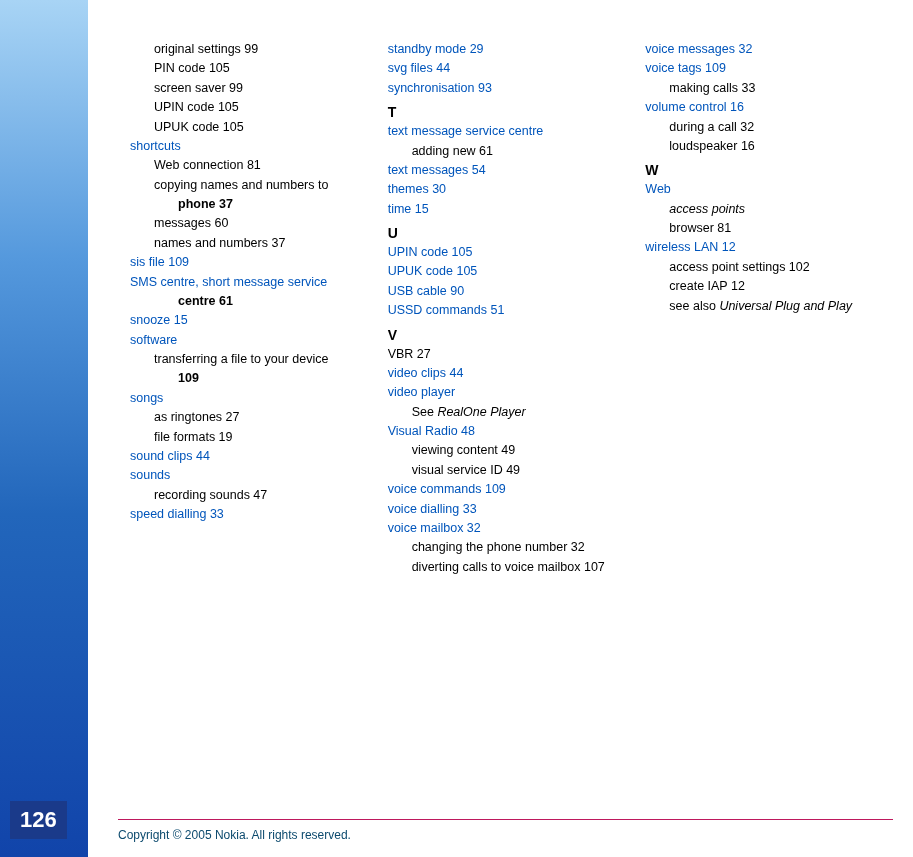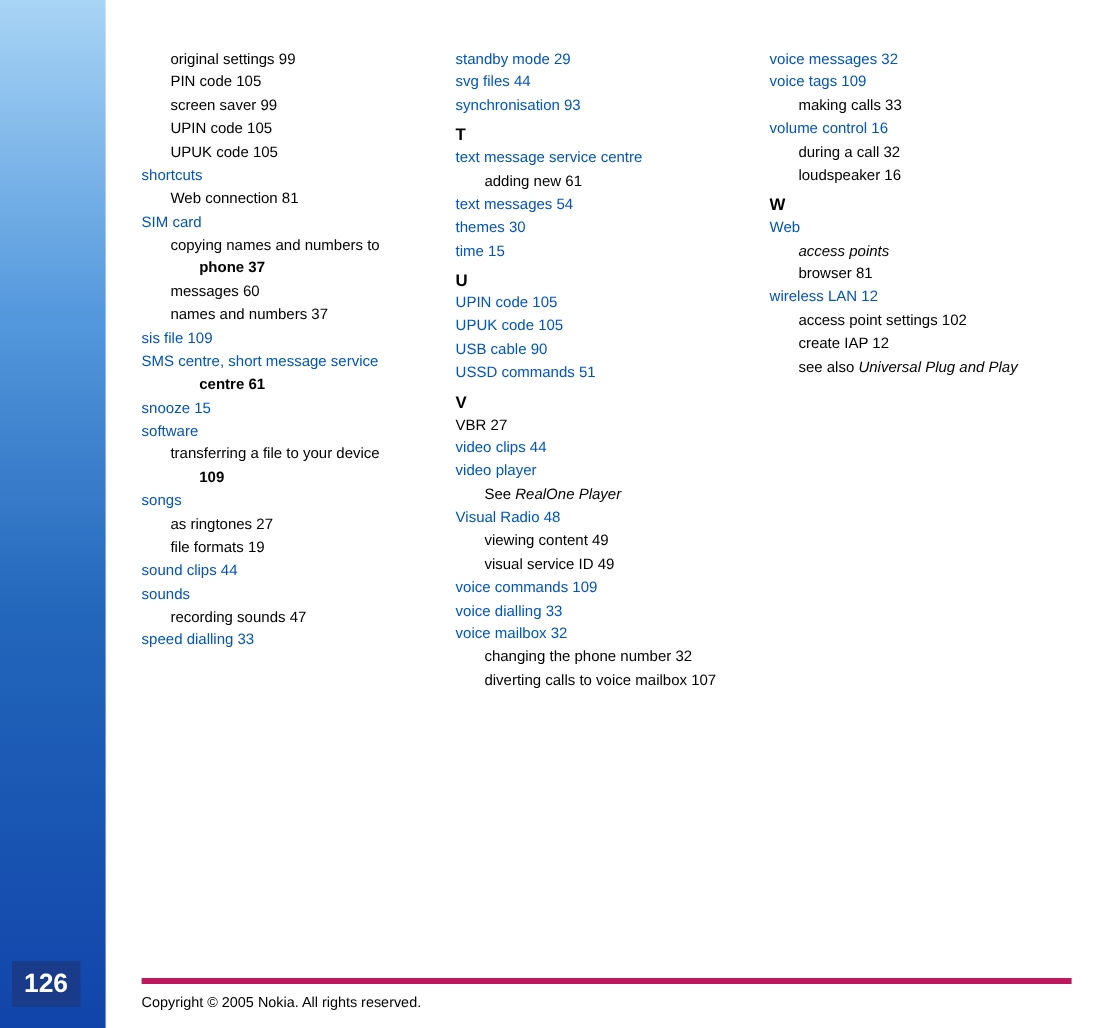--- a/index.html
+++ b/index.html
@@ -41,20 +41,21 @@
       flex: 1;
       display: flex;
       flex-direction: column;
       padding: 40px 20px 15px 30px;
     }
 
     .columns {
       display: flex;
       flex: 1;
       gap: 0;
+      margin-left: 12px;
     }
 
     .col {
       flex: 1;
       padding-right: 10px;
     }
 
     .col:last-child {
       padding-right: 0;
     }
@@ -89,22 +90,22 @@
       font-weight: bold;
       color: #000;
       margin-top: 6px;
       margin-bottom: 2px;
     }
 
     
     .footer {
       margin-top: 10px;
       font-size: 12px;
-      color: #000000;
-      border-top: 5px solid #be185d;
+      color: #0c4a6e;
+      border-top: 1px solid #be185d;
       padding-top: 8px;
     }
   </style>
 </head>
 <body>
 
 <div class="sidebar">
   <div class="page-number">126</div>
 </div>
 
@@ -112,21 +113,20 @@
   <div class="columns">
 
     <div class="col" id="col1-render">
         <div class="entry entry-sub">original settings  99</div>
         <div class="entry entry-sub">PIN code  105</div>
         <div class="entry entry-sub">screen saver  99</div>
         <div class="entry entry-sub">UPIN code  105</div>
         <div class="entry entry-sub">UPUK code  105</div>
         <div class="entry entry-link">shortcuts</div>
         <div class="entry entry-sub">Web connection  81</div>
-        <div class="entry entry-link">SIM card</div>
         <div class="entry entry-sub">copying names and numbers to</div>
         <div class="entry entry-sub2">phone  37</div>
         <div class="entry entry-sub">messages  60</div>
         <div class="entry entry-sub">names and numbers  37</div>
         <div class="entry entry-link">sis file  109</div>
         <div class="entry entry-link">SMS centre, short message service</div>
         <div class="entry entry-sub2">centre  61</div>
         <div class="entry entry-link">snooze  15</div>
         <div class="entry entry-link">software</div>
         <div class="entry entry-sub">transferring a file to your device</div>

